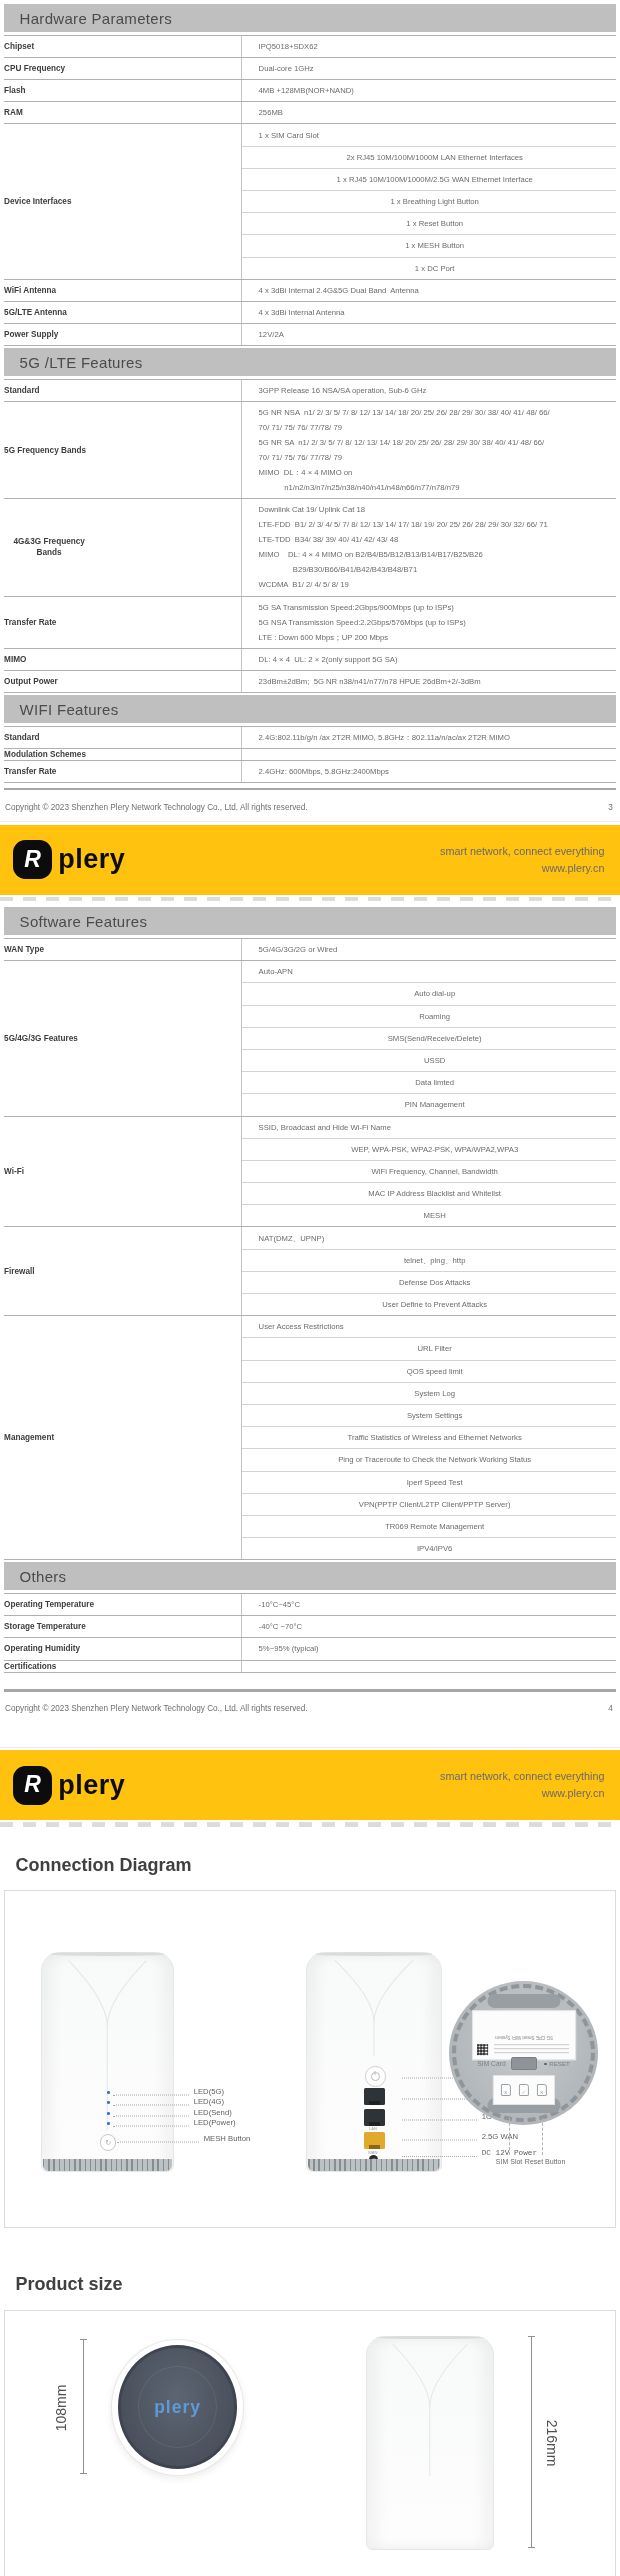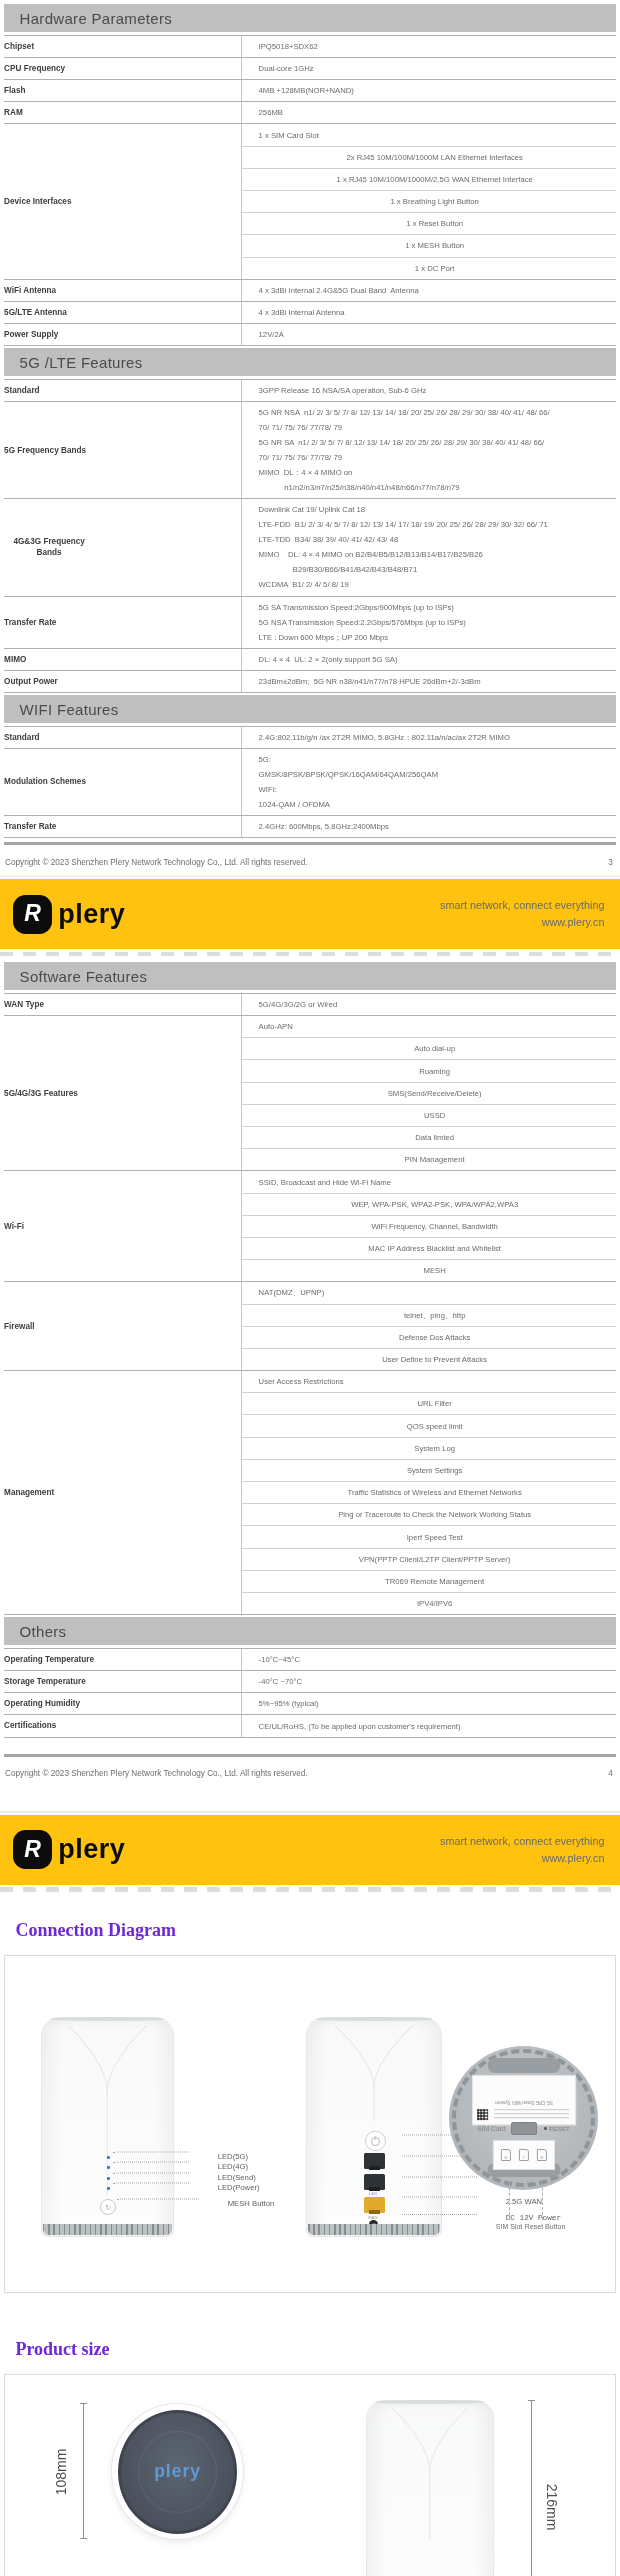--- a/index.html
+++ b/index.html
@@ -36,21 +36,21 @@
   .logo{display:flex;align-items:center;}
   .logo-icon{width:39px;height:39px;background:#0c0c0c;border-radius:12.4px;
              display:flex;align-items:center;justify-content:center;}
   .logo-icon span{color:#fff;font-size:23px;font-weight:700;font-style:italic;margin-top:-1px;}
   .logo-text{font-size:27px;font-weight:700;color:#0d0d0d;margin-left:6.2px;letter-spacing:0.5px;}
   .tagline{text-align:right;font-size:10.8px;line-height:17px;color:#6a6a6a;}
   .dash-sep{height:4.6px;margin-top:2.1px;
             background:repeating-linear-gradient(90deg,#dcdcdc 0 13.4px,#ffffff 13.4px 23px);}
 
   
-  .h1{font-size:18px;font-weight:600;color:#6d28d9;margin:0 0 0 11.3px;font-family:Liberation Serif, serif;}
+  .h1{font-size:18px;font-weight:600;color:#404040;margin:0 0 0 11.3px;}
 
   
   .figbox{border:1px solid #dcdcdc;position:relative;background:#fff;}
   #diagram-box{height:336px;margin-top:14.4px;}
   #size-box{height:325px;margin-top:14.4px;}
 
   
   .tower{position:absolute;background:linear-gradient(180deg,#f8f9f9,#fdfdfd);
          border:0.5px solid #e6e7e8;border-radius:18.5px 18.5px 6.2px 6.2px;
          box-shadow:inset -10.3px 0 13.4px rgba(0,0,0,.045),inset 10.3px 0 13.4px rgba(0,0,0,.045);}
@@ -69,21 +69,21 @@
                     background:#b9b9b9;transform:translateX(-50%);}
   .rj45{position:absolute;width:20.6px;height:16.5px;background:#2e3338;border-radius:1.5px;}
   .rj45::after{content:"";position:absolute;left:5.2px;right:5.2px;bottom:-0.5px;height:4.1px;background:#1d2124;}
   .rj45.wan{background:#e2aa2d;}
   .rj45.wan::after{background:#8a6a16;}
   .dcjack{position:absolute;width:9.3px;height:9.3px;border-radius:50%;background:#25292c;}
   .dcjack::after{content:"";position:absolute;inset:2.6px;border-radius:50%;background:#6f7478;}
   .port-cap{position:absolute;font-size:4.1px;color:#9aa0a4;}
 
   
-  .dlabel{position:absolute;display:flex;align-items:flex-start;transform:translateY(-50%);gap:24px;}
+  .dlabel{position:absolute;display:flex;align-items:flex-end;transform:translateY(-50%);}
   .dlabel .leader{border-top:1px dotted #a8a8a8;margin-right:4.6px;}
   .dlabel .dl-text{font-size:7.7px;color:#5f5f5f;white-space:nowrap;}
   .vleader{position:absolute;width:0;border-left:1px dashed #b0b0b0;}
   .blabel{position:absolute;font-size:7px;color:#6b6b6b;transform:translateX(-50%);white-space:nowrap;}
 
   
   .oval{position:absolute;left:444px;top:90px;width:149px;height:144px;border-radius:50%;
         background:radial-gradient(ellipse at 50% 40%,#c6cacd,#a9aeb2);}
   .oval .ring{position:absolute;inset:3.1px;border:4.6px dashed #8f9599;border-radius:50%;}
   .oval .handle{position:absolute;left:50%;transform:translateX(-50%);width:73px;height:14.4px;
@@ -320,28 +320,20 @@
           <div class="spec-values">
             <div class="spec-cell">
               <div class="spec-line">2.4G:802.11b/g/n /ax 2T2R MIMO, 5.8GHz：802.11a/n/ac/ax 2T2R MIMO</div>
             </div>
           </div>
         </div>
         <div class="spec-row">
           <div class="spec-label">
             <span>Modulation Schemes</span>
           </div>
-          <div class="spec-values">
-            <div class="spec-cell">
-              <div class="spec-line">5G:</div>
-              <div class="spec-line">GMSK/8PSK/BPSK/QPSK/16QAM/64QAM/256QAM</div>
-              <div class="spec-line">WIFI:</div>
-              <div class="spec-line">1024-QAM / OFDMA</div>
-            </div>
-          </div>
         </div>
         <div class="spec-row">
           <div class="spec-label">
             <span>Transfer Rate</span>
           </div>
           <div class="spec-values">
             <div class="spec-cell">
               <div class="spec-line">2.4GHz: 600Mbps, 5.8GHz:2400Mbps</div>
             </div>
           </div>
@@ -527,25 +519,20 @@
           </div>
           <div class="spec-values">
             <div class="spec-cell">
               <div class="spec-line">5%~95% (typical)</div>
             </div>
           </div>
         </div>
         <div class="spec-row">
           <div class="spec-label">
             <span>Certifications</span>
-          </div>
-          <div class="spec-values">
-            <div class="spec-cell">
-              <div class="spec-line">CE/UL/RoHS, (To be applied upon customer's requirement)</div>
-            </div>
           </div>
         </div>
       </div>
 
     <div class="hrule" style="margin-top:16.5px;"></div>
     <div class="footer">
       <span>Copyright © 2023 Shenzhen Plery Network Technology Co., Ltd. All rights reserved.</span>
       <span>4</span>
     </div>
   </div>

